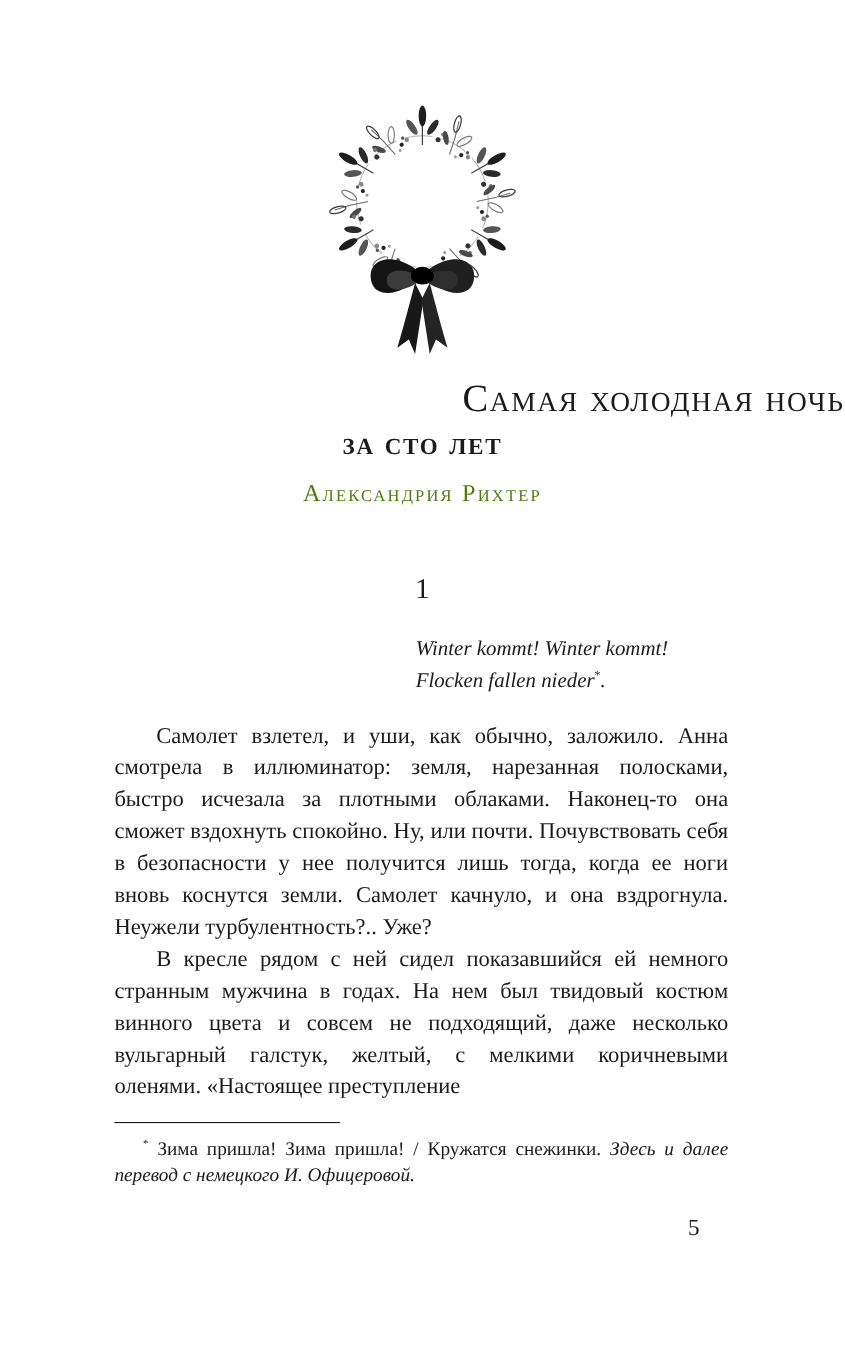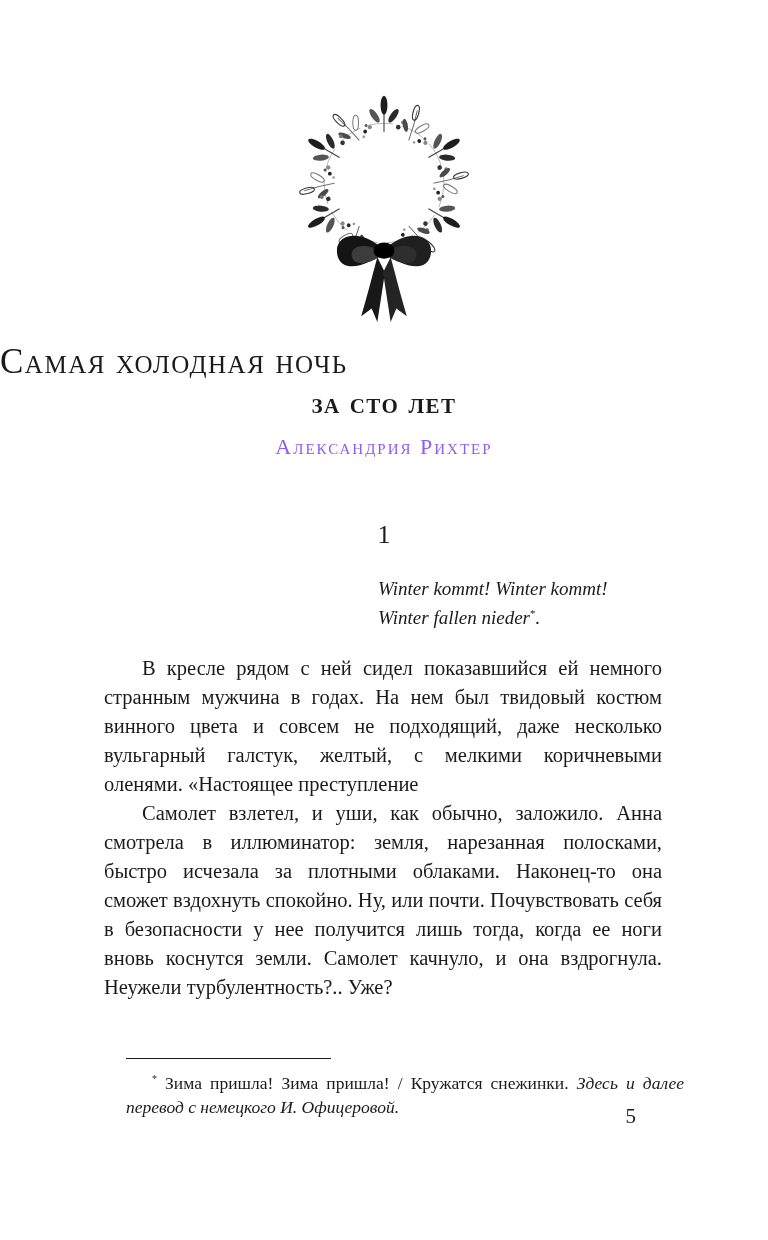--- a/index.html
+++ b/index.html
@@ -13,21 +13,21 @@
     font-family: "Liberation Serif", "DejaVu Serif", serif;
     overflow: hidden;
   }
   .wreath {
     width: 228px;
     margin: 86px auto 0;
     display: block;
   }
   .title-line1 {
     margin-top: 12px;
-    text-align: left;
+    text-align: right;
     font-size: 35px;
     font-variant: small-caps;
     font-variant-caps: small-caps;
     letter-spacing: 1.5px;
     font-weight: normal;
   }
   .title-line2 {
     margin-top: 4px;
     text-align: center;
     font-size: 30px;
@@ -36,21 +36,21 @@
     letter-spacing: 1.5px;
     font-weight: bold;
   }
   .author {
     margin-top: 14px;
     text-align: center;
     font-size: 22px;
     font-variant: small-caps;
     font-variant-caps: small-caps;
     letter-spacing: 2px;
-    color: #8b5cf6;
+    color: #4d7c0f;
   }
   .chapter-number {
     margin-top: 60px;
     text-align: center;
     font-size: 26px;
   }
   .epigraph {
     margin: 26px 0 13px 378px;
     font-style: italic;
     font-size: 19px;
@@ -65,25 +65,24 @@
     hyphens: auto;
     -webkit-hyphens: auto;
   }
   .body-text p {
     margin: 0;
     text-indent: 38px;
   }
   .footnote {
     position: absolute;
     left: 104px;
-    top: 1058px;
+    top: 1020px;
     width: 558px;
     font-size: 17.5px;
     line-height: 24px;
-    margin-left: 22px;
   }
   .footnote-rule {
     width: 205px;
     border: none;
     border-top: 1.5px solid #1a1a1a;
     margin: 0 0 8px 0;
   }
   .footnote p { margin: 0; text-indent: 26px; text-align: justify; }
   .footnote sup { font-size: 10px; }
   .footnote .it { font-style: italic; }
@@ -149,26 +148,26 @@
   </div>
 
   <h1 class="title-line1" style="margin-bottom:0;">Самая холодная ночь</h1>
   <div class="title-line2">за сто лет</div>
   <div class="author">Александрия Рихтер</div>
 
   <div class="chapter-number">1</div>
 
   <div class="epigraph">
     <div>Winter kommt! Winter kommt!</div>
-    <div><span>Winter fallen nieder</span><sup>*</sup><span>.</span></div>
+    <div><span>Flocken fallen nieder</span><sup>*</sup><span>.</span></div>
   </div>
 
   <div class="body-text">
+    <p>Самолет взлетел, и уши, как обычно, заложило. Анна смотрела в иллюминатор: земля, нарезанная полосками, быстро исчезала за плотными облаками. Наконец-то она сможет вздохнуть спокойно. Ну, или почти. Почувствовать себя в безопасности у нее получится лишь тогда, когда ее ноги вновь коснутся земли. Самолет качнуло, и она вздрогнула. Неужели турбулентность?.. Уже?</p>
     <p>В кресле рядом с ней сидел показавшийся ей немного странным мужчина в годах. На нем был твидовый костюм винного цвета и совсем не подходящий, даже несколько вульгарный галстук, желтый, с мелкими коричневыми оленями. «Настоящее преступление</p>
-    <p>Самолет взлетел, и уши, как обычно, заложило. Анна смотрела в иллюминатор: земля, нарезанная полосками, быстро исчезала за плотными облаками. Наконец-то она сможет вздохнуть спокойно. Ну, или почти. Почувствовать себя в безопасности у нее получится лишь тогда, когда ее ноги вновь коснутся земли. Самолет качнуло, и она вздрогнула. Неужели турбулентность?.. Уже?</p>
   </div>
 
   <div class="footnote">
     <hr class="footnote-rule">
     <p><sup>*</sup><span> Зима пришла! Зима пришла! / Кружатся снежинки. </span><span class="it">Здесь и далее перевод с немецкого И. Офицеровой.</span></p>
   </div>
 
   <div class="page-number">5</div>
 
 </div>

